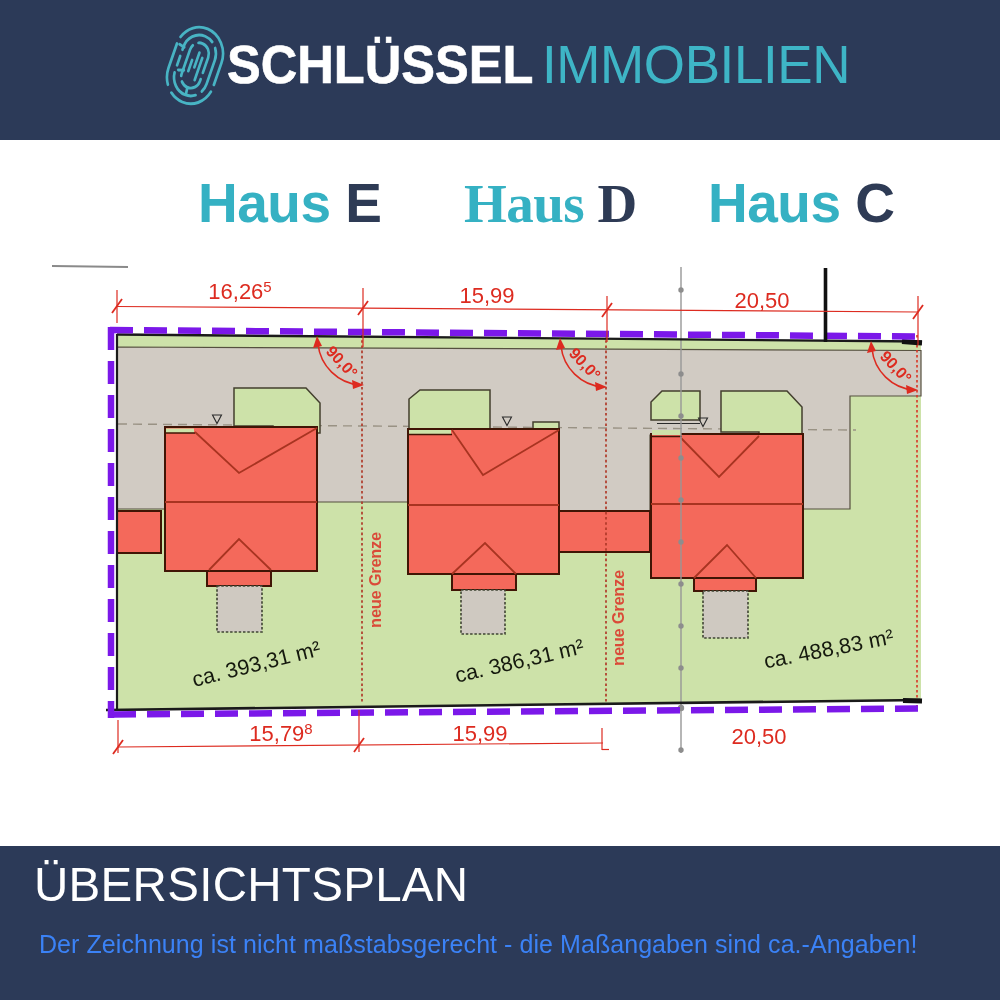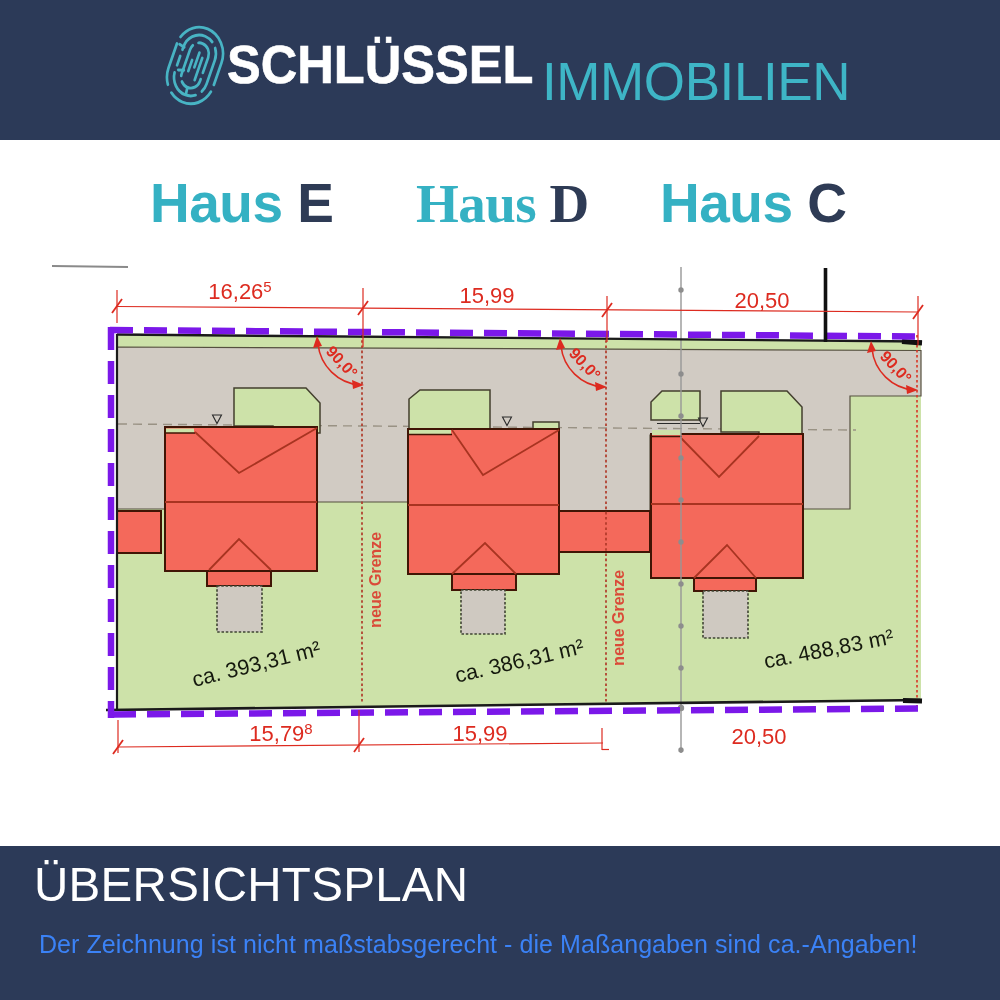--- a/index.html
+++ b/index.html
@@ -2,22 +2,22 @@
 <html><head>
 <meta charset="utf-8">
 <style>
   html,body{margin:0;padding:0;}
   body{width:1000px;height:1000px;position:relative;background:#ffffff;
        font-family:"Liberation Sans", sans-serif;overflow:hidden;}
   .abs{position:absolute;}
   #topbar{left:0;top:0;width:1000px;height:140px;background:#2c3a58;}
   #botbar{left:0;top:846px;width:1000px;height:154px;background:#2c3a58;}
   #logo1{left:227px;top:38px;font-size:53px;font-weight:700;color:#ffffff;-webkit-text-stroke:0.6px #ffffff;letter-spacing:0px;line-height:53px;transform:scaleX(.955);transform-origin:0 50%;}
-  #logo2{left:542px;top:38px;font-size:53px;font-weight:400;color:#3eb5c6;letter-spacing:-0.4px;line-height:53px;margin-top:17px;}
-  .haus{top:176px;font-size:55px;font-weight:700;color:#35b1c3;white-space:nowrap;line-height:55px;letter-spacing:-0.5px;}
+  #logo2{left:542px;top:38px;font-size:53px;font-weight:400;color:#3eb5c6;letter-spacing:-0.4px;line-height:53px;}
+  .haus{top:176px;font-size:55px;font-weight:700;color:#35b1c3;white-space:nowrap;line-height:55px;letter-spacing:-0.5px;margin-left:48px;}
   .haus b{color:#2e3b55;}
   #uplan{left:34px;top:861px;font-size:47.5px;font-weight:400;color:#ffffff;letter-spacing:0.3px;line-height:47.5px;}
   #usub{left:39px;top:932px;font-size:25px;font-weight:400;color:#3b82f6;line-height:25px;letter-spacing:0.06px;}
 </style>
 </head>
 <body>
 <div id="topbar" class="abs"></div>
 <div id="botbar" class="abs"></div>
 
 <svg class="abs" style="left:165px;top:23px" width="62" height="90" viewBox="0 0 70 92" preserveAspectRatio="none">

